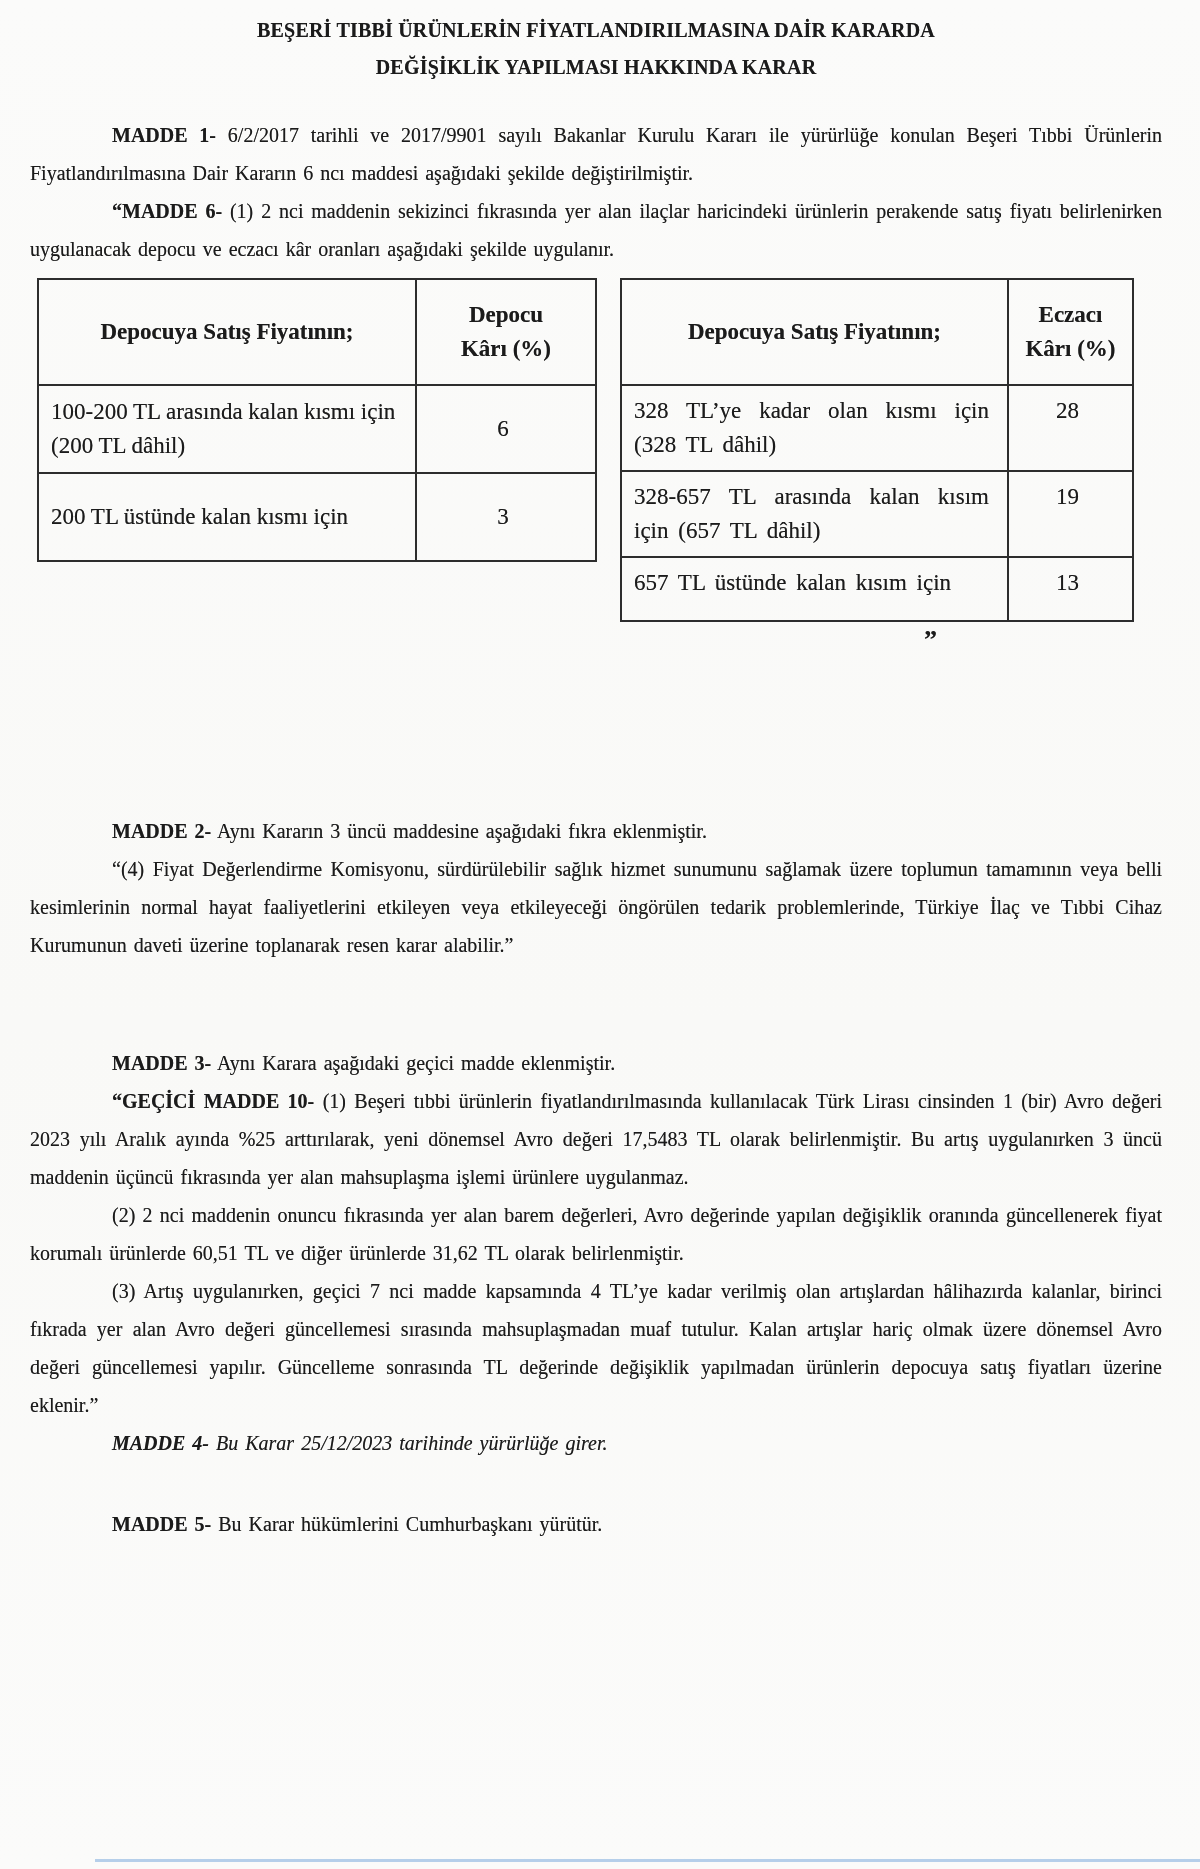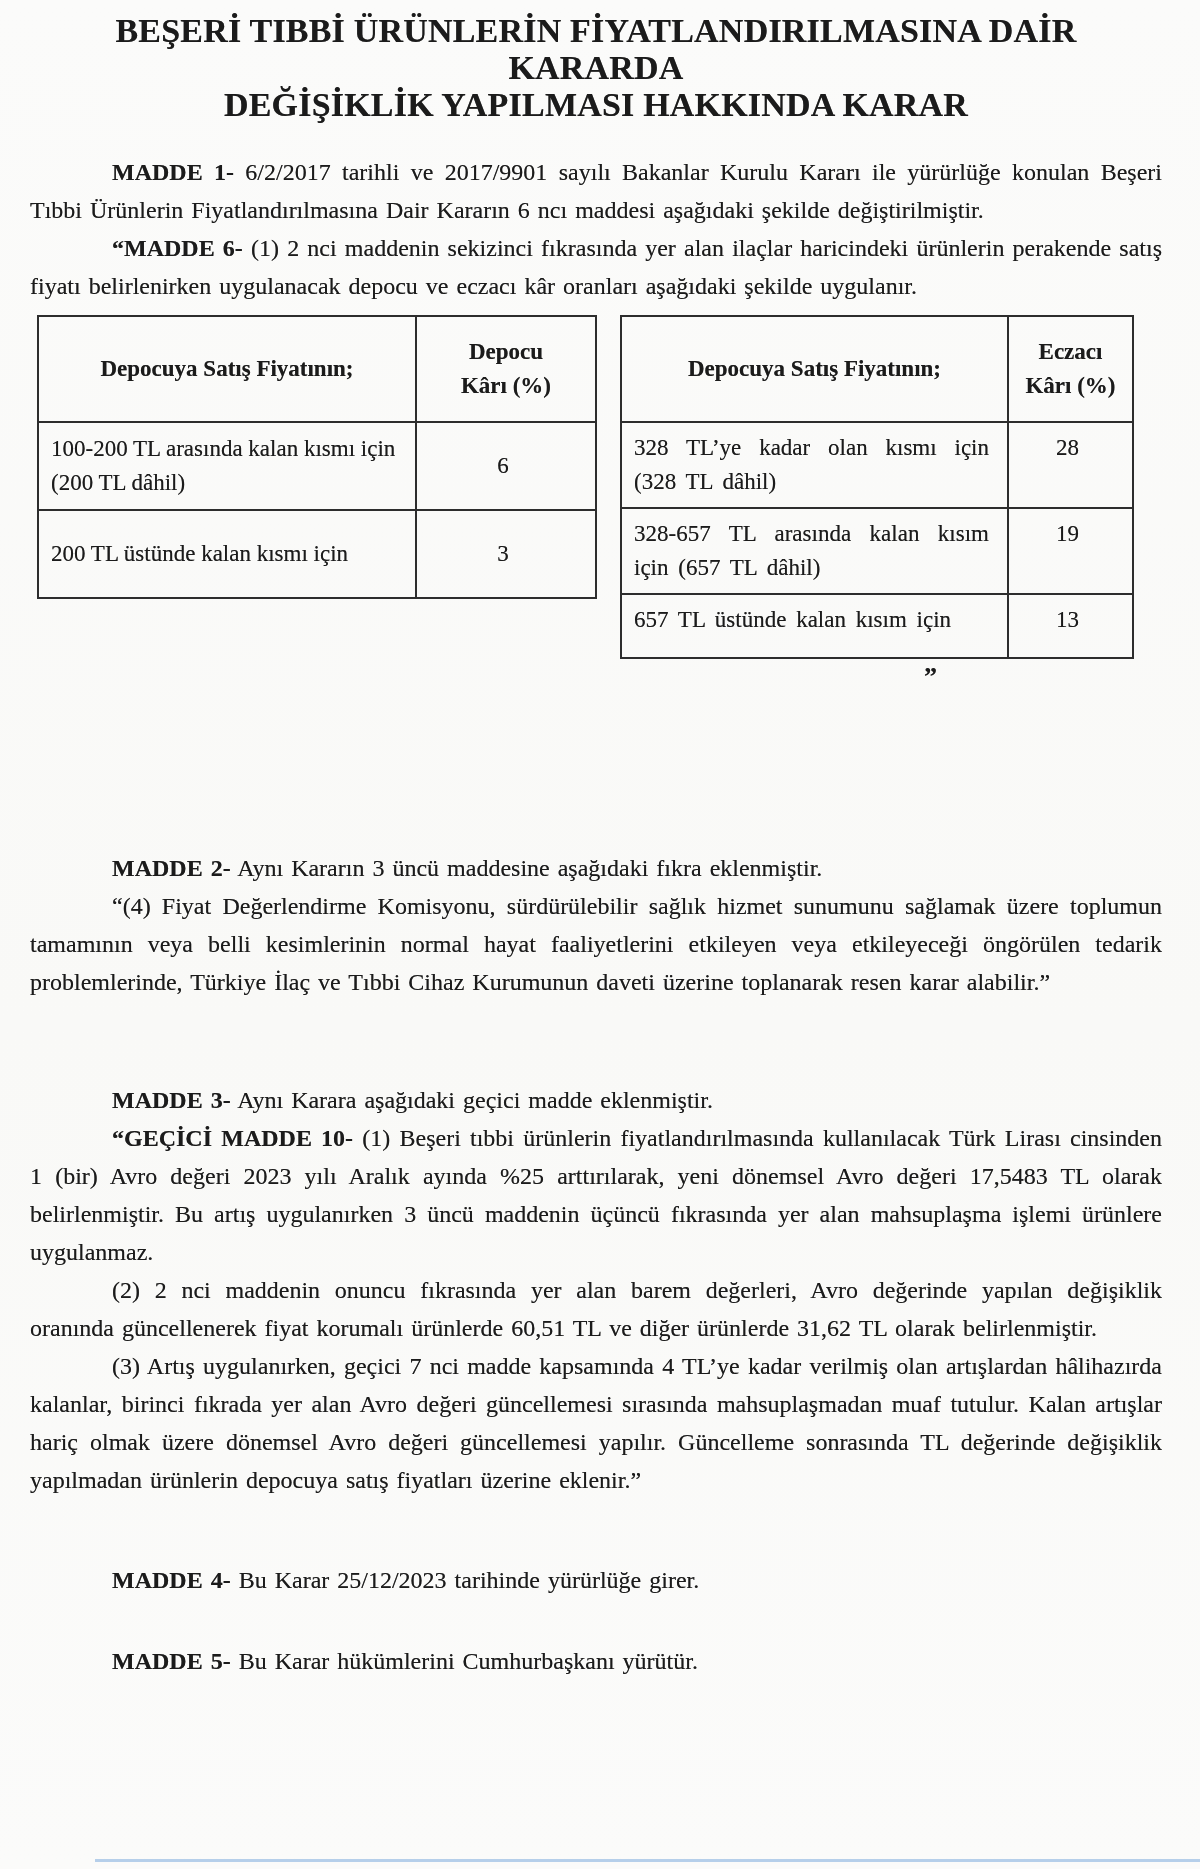--- a/index.html
+++ b/index.html
@@ -12,28 +12,28 @@
     padding:12px 38px 0 30px;
     overflow:hidden;
     font-family:"Liberation Serif","DejaVu Serif",serif;
     color:#1b1b1b;
     
     text-shadow:0 0 0.6px rgba(20,20,20,0.55);
   }
   .title{
     margin:0 0 30px 0;
     text-align:center;
-    font-size:34px;
+    font-size:20px;
     line-height:37px;
     font-weight:bold;
     letter-spacing:0.2px;
   }
   .para{
     margin:0;
-    font-size:24px;
+    font-size:20px;
     line-height:38px;
     text-align:justify;
     word-spacing:2px;
   }
   .para.indent{text-indent:82px;}
   .para b{font-weight:bold;}
   .tables-row{
     display:flex;
     align-items:flex-start;
     margin-top:10px;
@@ -72,21 +72,21 @@
   .closing-quote{
     font-size:26px;
     font-weight:bold;
     text-align:right;
     padding-right:225px;
     line-height:28px;
     margin:4px 0 158px 0;
   }
   .sp-md{margin-top:0;}
   .gap-madde3{margin-top:80px;}
-  .gap-madde4{margin-top:62px;}
+  .gap-madde4{font-style:italic;}
   .gap-madde5{margin-top:43px;}
   .footer-line{
     position:absolute;
     left:95px;right:0;bottom:7px;
     height:3px;
     background:#a9c7e6;
     opacity:0.85;
   }
 </style>
 </head>

